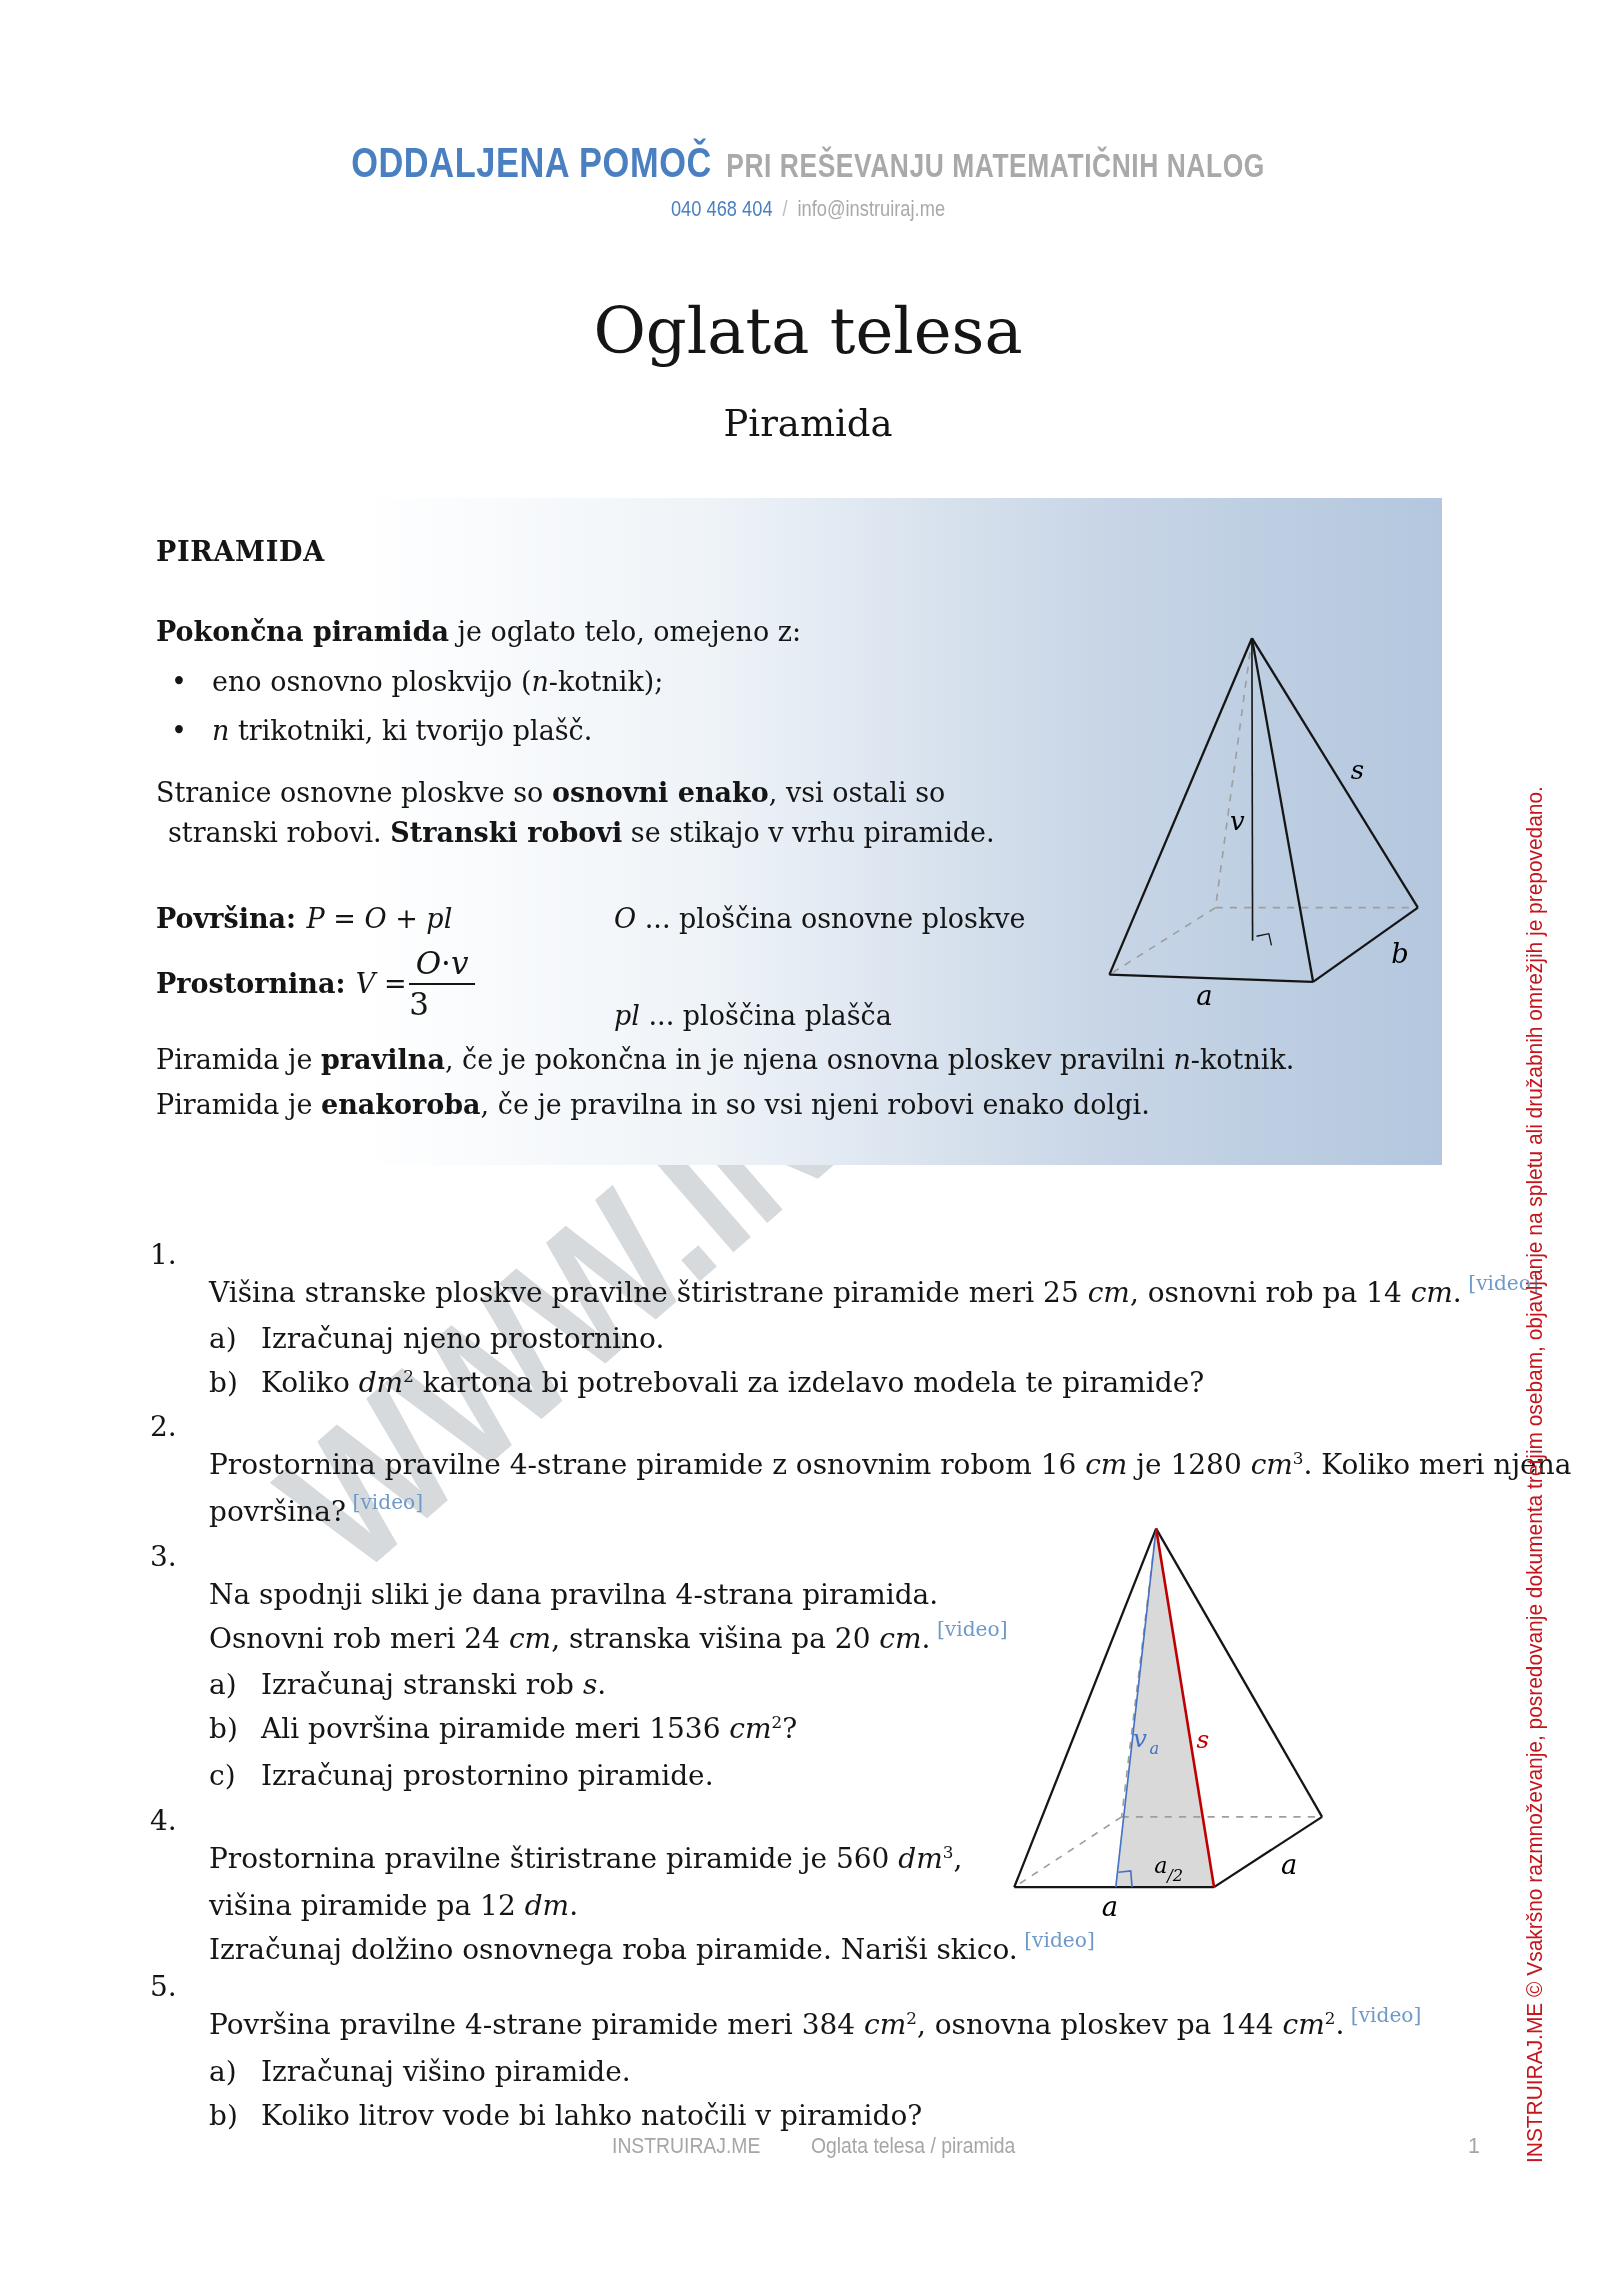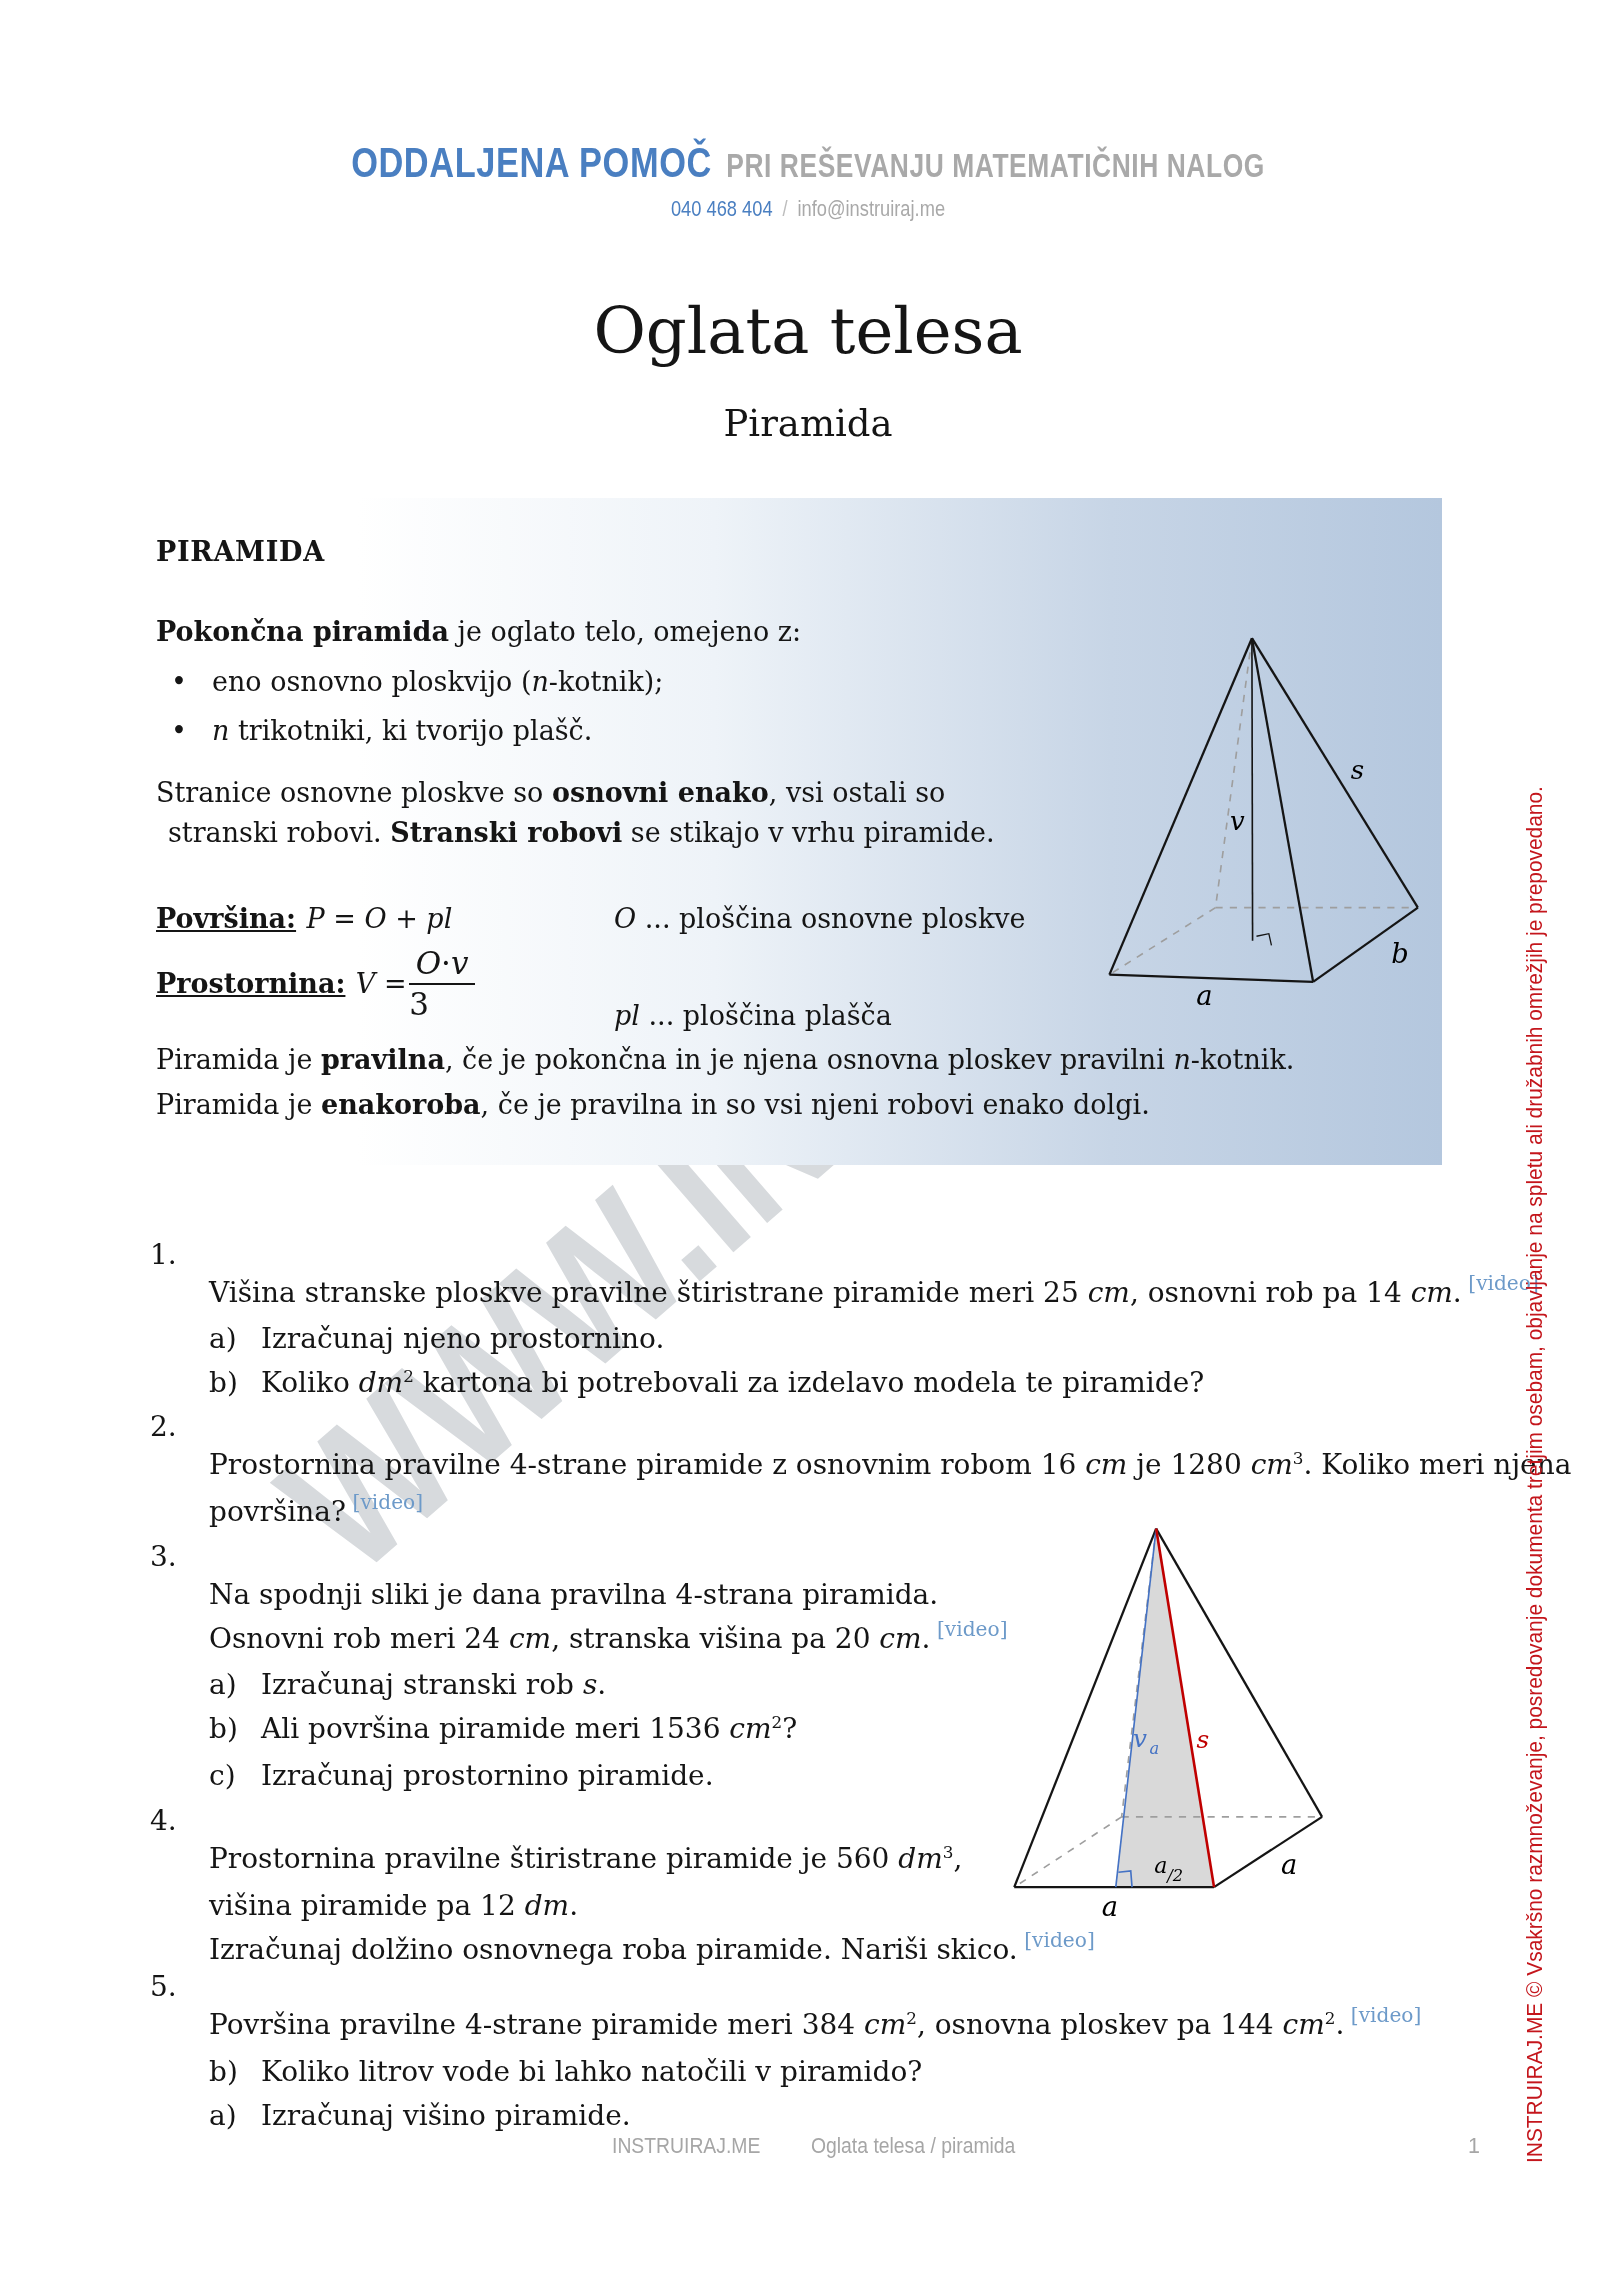--- a/index.html
+++ b/index.html
@@ -40,21 +40,21 @@
   .ib-intro{left:36px;top:118px;}
   .ib-b1{left:51px;top:168px;}
   .ib-b2{left:51px;top:217px;}
   .dot{display:inline-block;width:41px;}
   .ib-p2a{left:36px;top:279px;}
   .ib-p2b{left:36px;top:319px;margin-left:12px;}
   .ib-f1{left:36px;top:405px;}
   .ib-d1{left:494px;top:405px;}
   .ib-f2{left:36px;top:451px;display:flex;align-items:center;height:69px;}
   .ib-d2{left:494px;top:470px;margin-top:32px;}
-  .flabel{font-weight:bold;margin-right:10.4px;text-decoration:underline;}
+  .flabel{font-weight:bold;margin-right:10.4px;}
   .frac{display:inline-block;text-align:left;vertical-align:middle;font-size:31px;margin-left:2.6px;}
   .frac .num{display:block;padding:0 6.5px 1.3px 6.5px;border-bottom:2px solid #151515;}
   .frac .den{display:block;padding-top:1.3px;}
   .ib-n1{left:36px;top:546px;}
   .ib-n2{left:36px;top:591px;}
   .diagram1{position:absolute;left:954px;top:107px;}
 
   
   .problem{position:absolute;left:150px;width:1335px;z-index:2;display:grid;
            grid-template-columns:59px auto;font-size:28px;}
@@ -178,22 +178,22 @@
       <div class="pline"><span>Prostornina pravilne štiristrane piramide je 560 </span><span class="i">dm</span><span class="sup">3</span><span>,</span></div>
       <div class="pline"><span>višina piramide pa 12 </span><span class="i">dm</span><span>.</span></div>
       <div class="pline"><span>Izračunaj dolžino osnovnega roba piramide. Nariši skico.</span><span class="video">[video]</span></div>
     </div>
   </div>
 
   <div class="problem p5">
     <span class="pnum">5.</span>
     <div class="pbody">
       <div class="pline"><span>Površina pravilne 4-strane piramide meri 384 </span><span class="i">cm</span><span class="sup">2</span><span>, osnovna ploskev pa 144 </span><span class="i">cm</span><span class="sup">2</span><span>.</span><span class="video">[video]</span></div>
+      <div class="psub"><span class="plabel">a)</span><span><span>Izračunaj višino piramide.</span></span></div>
       <div class="psub"><span class="plabel">b)</span><span><span>Koliko litrov vode bi lahko natočili v piramido?</span></span></div>
-      <div class="psub"><span class="plabel">a)</span><span><span>Izračunaj višino piramide.</span></span></div>
     </div>
   </div>
 
   <svg class="diagram2" width="410" height="410" viewBox="0 0 630 630">
     <polygon points="286,27 224,578 375,578" fill="#d9d9d9" stroke="none"></polygon>
     <g stroke="#9e9e9e" stroke-width="2.5" stroke-dasharray="11 11" fill="none">
       <line x1="286" y1="27" x2="233" y2="470"></line>
       <line x1="233" y1="470" x2="541" y2="470"></line>
       <line x1="233" y1="470" x2="68" y2="578"></line>
     </g>

